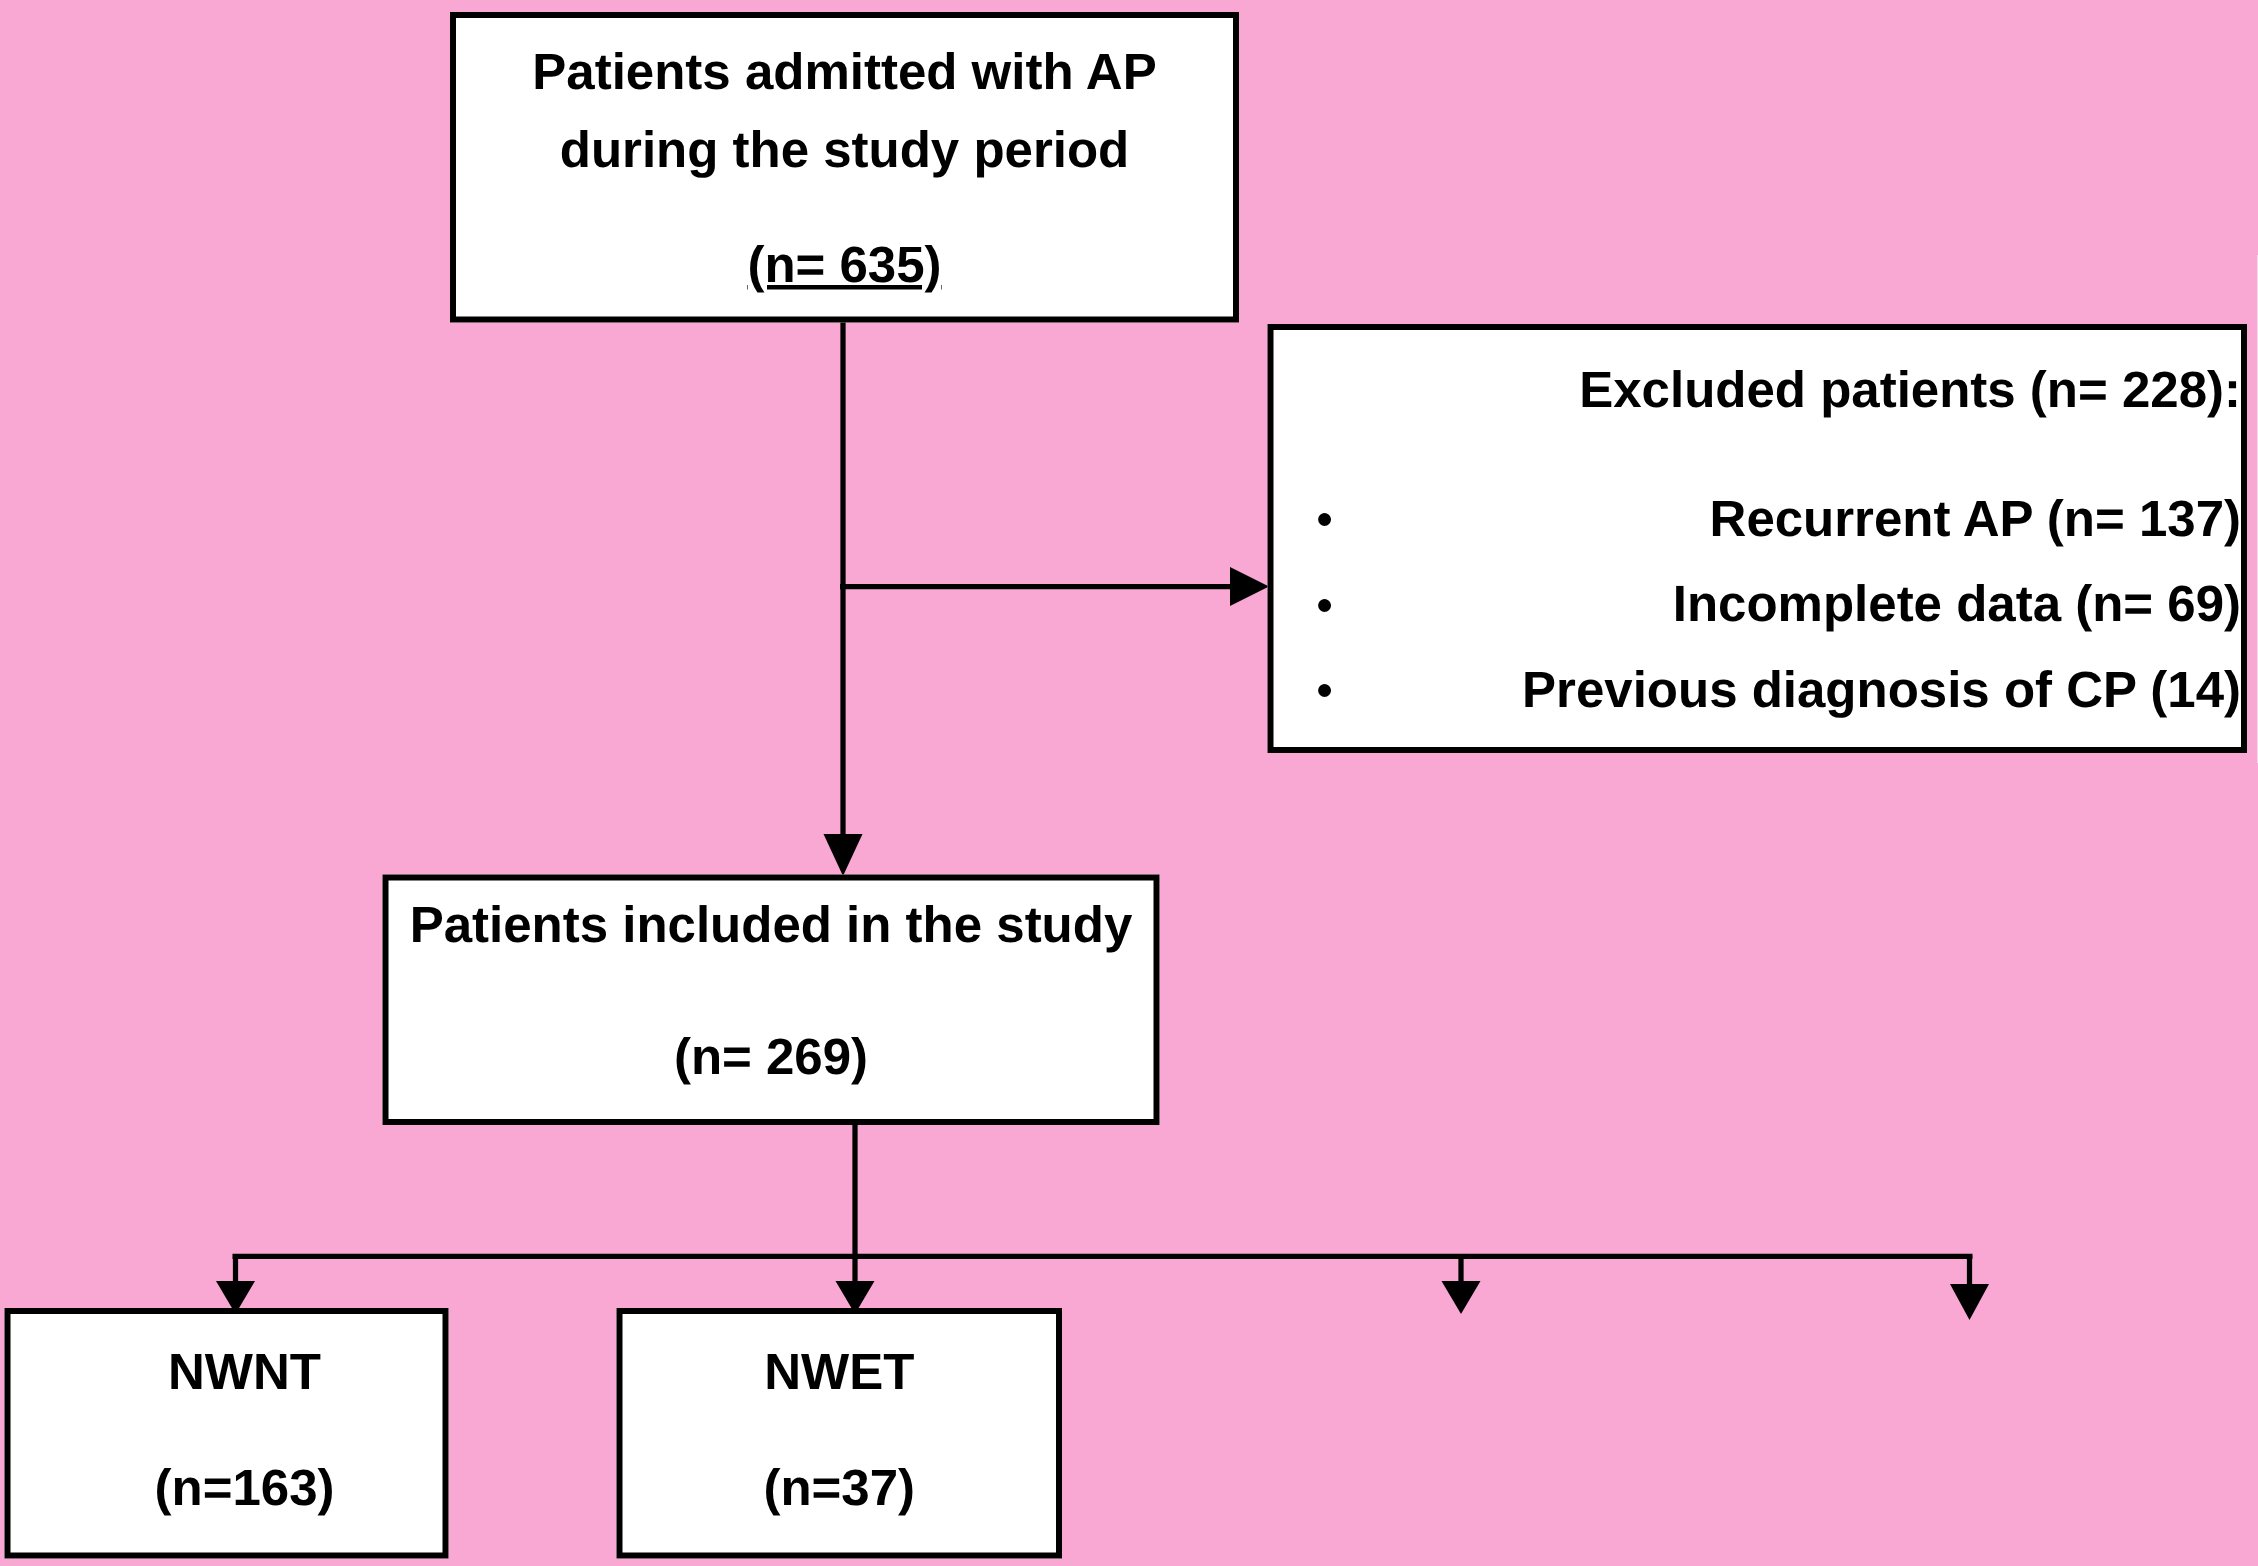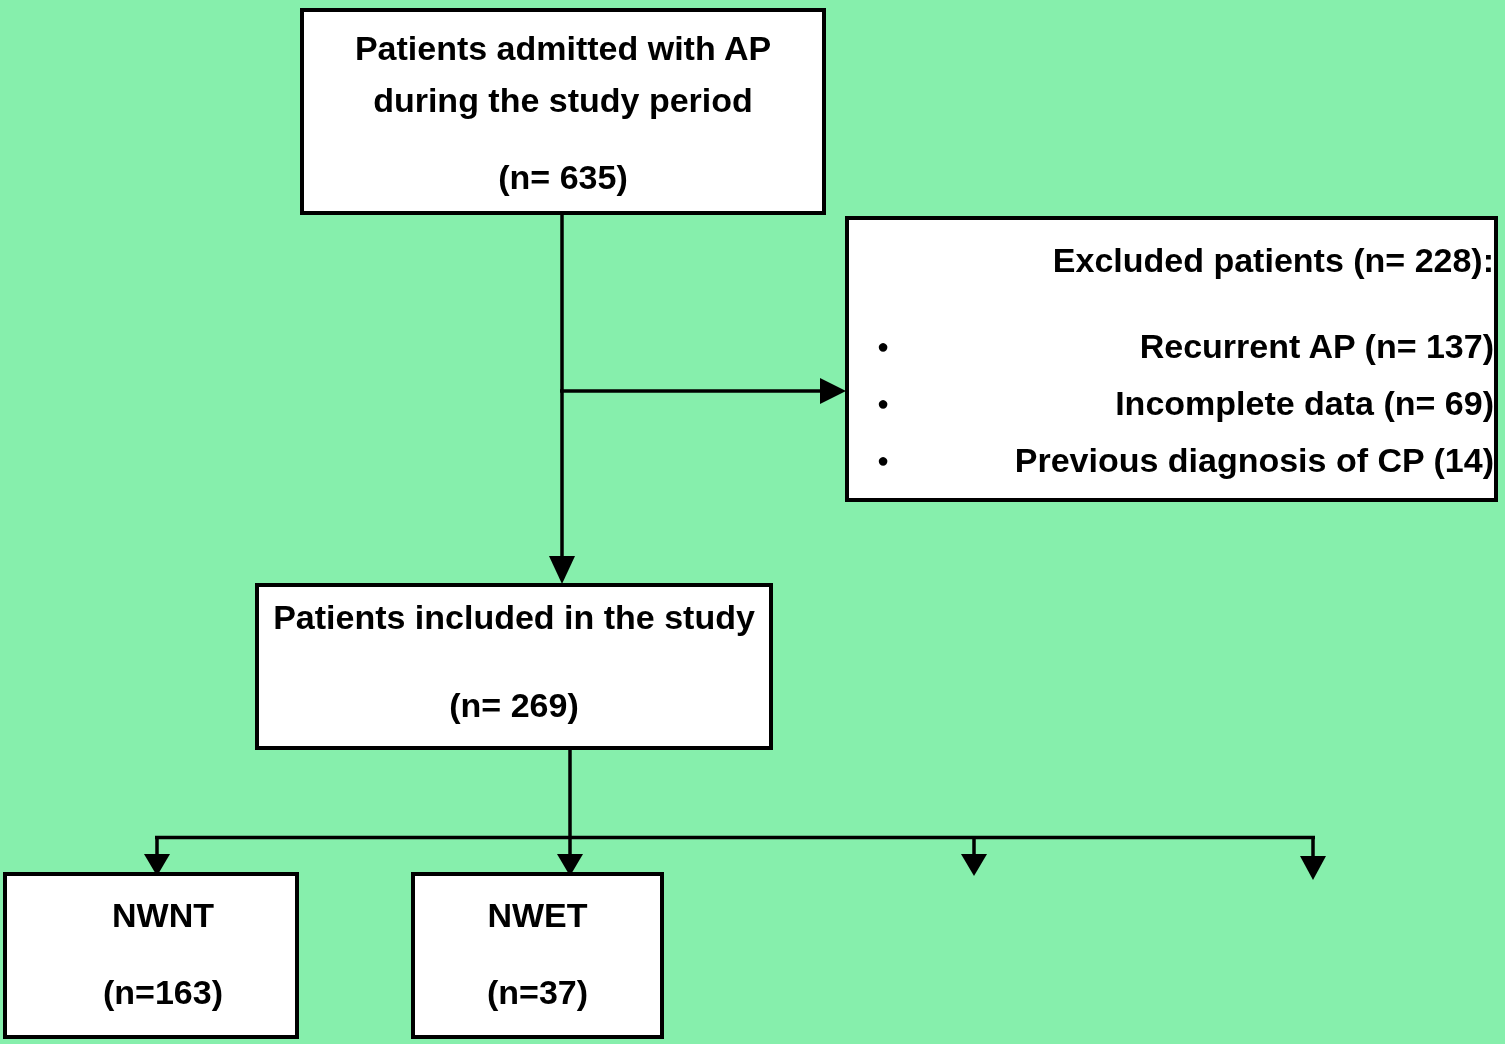--- a/index.html
+++ b/index.html
@@ -4,21 +4,21 @@
 <style>
   html, body {
     margin: 0;
     padding: 0;
     background: #ffffff;
   }
   .canvas {
     position: relative;
     width: 1505px;
     height: 1044px;
-    background: #86efac;
+    background: #f9a8d4;
     font-family: "Liberation Sans", sans-serif;
     font-weight: 700;
     color: #000000;
     overflow: hidden;
   }
   .connectors {
     position: absolute;
     left: 0;
     top: 0;
     width: 1505px;
@@ -52,20 +52,21 @@
     width: 526px;
     height: 207px;
   }
   .box-admitted .title {
     margin-top: 10px;
     line-height: 52px;
   }
   .box-admitted .nline {
     margin-top: 29px;
     line-height: 44px;
+    text-decoration: underline;
   }
   
   .box-excluded {
     left: 845px;
     top: 216px;
     width: 653px;
     height: 286px;
   }
   .box-excluded .heading {
     margin: 17px 0 0 26px;
@@ -112,21 +113,21 @@
   }
   .group-box .label {
     margin-top: 16px;
     line-height: 46px;
   }
   .group-box .nline {
     margin-top: 31px;
     line-height: 46px;
   }
   .box-nwnt { left: 3px;    width: 296px; padding-left: 24px; }
-  .box-nwet { left: 411px;  width: 253px; }
+  .box-nwet { left: 411px;  width: 297px; }
   .box-ewnt { left: 805px;  width: 301px; }
   .box-htgw { left: 1166px; width: 296px; top: 870px; }
 </style>
 </head>
 <body>
 
 <div class="canvas">
 
   <svg class="connectors" viewBox="0 0 1505 1044">
 

